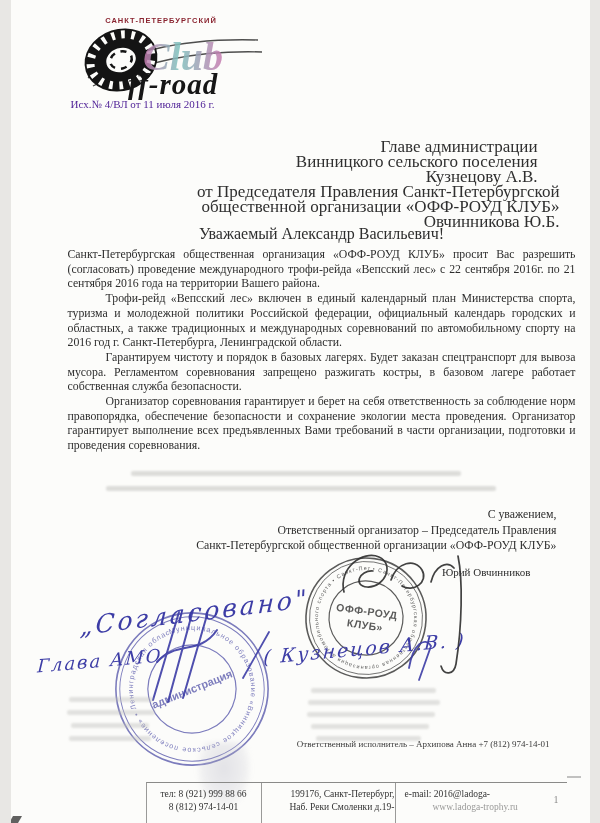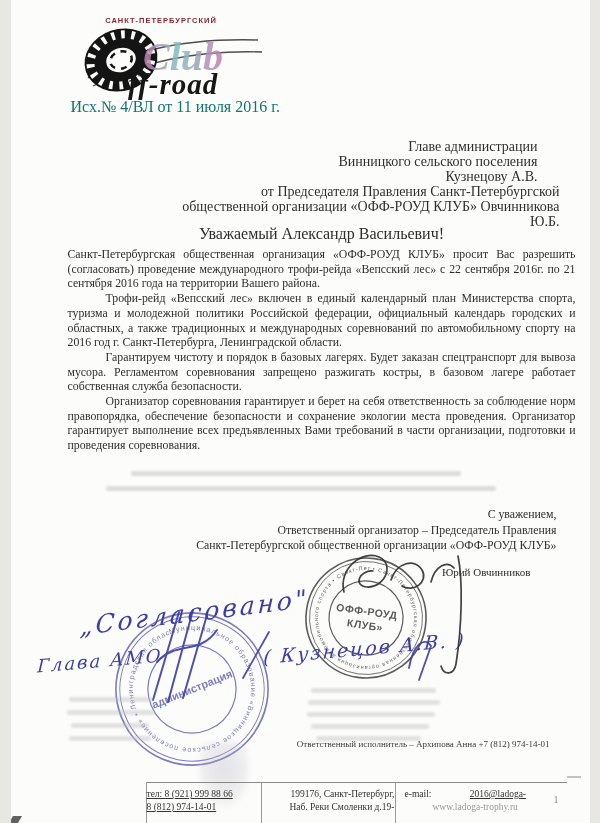--- a/index.html
+++ b/index.html
@@ -5,24 +5,24 @@
   html,body{margin:0;padding:0;background:#e8e7e4;}
   #page{
     position:relative;width:579px;height:823px;margin:0 auto;overflow:hidden;
     background:#fcfcfa;
     font-family:"Liberation Serif", serif;color:#2e2e2e;
   }
   .abs{position:absolute;}
   
   #letterhead{left:55px;top:8px;width:250px;height:100px;}
   
-  #ref-line{left:60px;top:98px;font-size:16px;color:#0f766e;}
+  #ref-line{left:60px;top:98px;font-size:11px;color:#4c1d95;}
   
   #recipient{right:30px;top:139px;width:400px;text-align:right;
-    font-size:14px;line-height:15px;color:#2f2f2f;}
+    font-size:17px;line-height:15px;color:#2f2f2f;}
   #recipient .inset{margin-right:22px;}
   #recipient span{display:block;}
   
   #salutation{left:57px;top:225px;width:508px;text-align:center;font-size:16px;}
   
   #body-text{left:57px;top:247px;width:508px;font-size:11.8px;line-height:14.7px;
     text-align:justify;color:#2d2d2d;}
   #body-text p{margin:0;}
   #body-text p.indent{text-indent:38px;}
   
@@ -30,24 +30,24 @@
     font-size:11.8px;line-height:15.5px;}
   #closing span{display:block;}
   #signer-name{right:59px;top:566px;font-size:11px;}
   
   #executor{right:40px;top:739px;font-size:9px;color:#3a3a3a;}
   
   #footer-table{left:135px;top:782px;width:420px;height:41px;display:flex;
     border-top:1px solid #8a8a88;border-left:1px solid #9a9a98;
     font-size:9.5px;line-height:13px;color:#333;}
   #footer-table .cell{padding-top:5px;box-sizing:border-box;}
-  #footer-cell-phone{width:115px;text-align:left;border-right:1px solid #9a9a98;text-decoration:underline;}
+  #footer-cell-phone{width:115px;text-align:center;border-right:1px solid #9a9a98;}
   #footer-cell-address{width:134px;padding-left:7px;border-right:1px solid #9a9a98;text-align:right;}
   #footer-cell-email{flex:1;padding-left:9px;}
-  #footer-cell-email .u{text-decoration:underline;margin-left:36px;}
+  #footer-cell-email .u{}
   #footer-cell-email .site{opacity:.5;filter:blur(.4px);margin-left:28px;}
   
   .hand{font-family:"DejaVu Serif", serif;font-style:italic;color:#3d3da6;}
   #hw-approved{left:68px;top:598px;font-size:25px;transform:rotate(-7deg) skewX(-10deg);letter-spacing:3px;}
   #hw-head{left:26px;top:650px;font-size:18px;transform:rotate(-5deg) skewX(-8deg);letter-spacing:2px;}
   #hw-name{left:252px;top:637px;font-size:19px;transform:rotate(-5deg) skewX(-9deg);letter-spacing:2px;}
   
   #club-stamp{left:285px;top:548px;width:140px;height:140px;transform:rotate(8deg);opacity:.85;mix-blend-mode:multiply;}
   #admin-stamp{left:95px;top:603px;width:172px;height:172px;transform:rotate(-22deg);opacity:.72;mix-blend-mode:multiply;}
   

